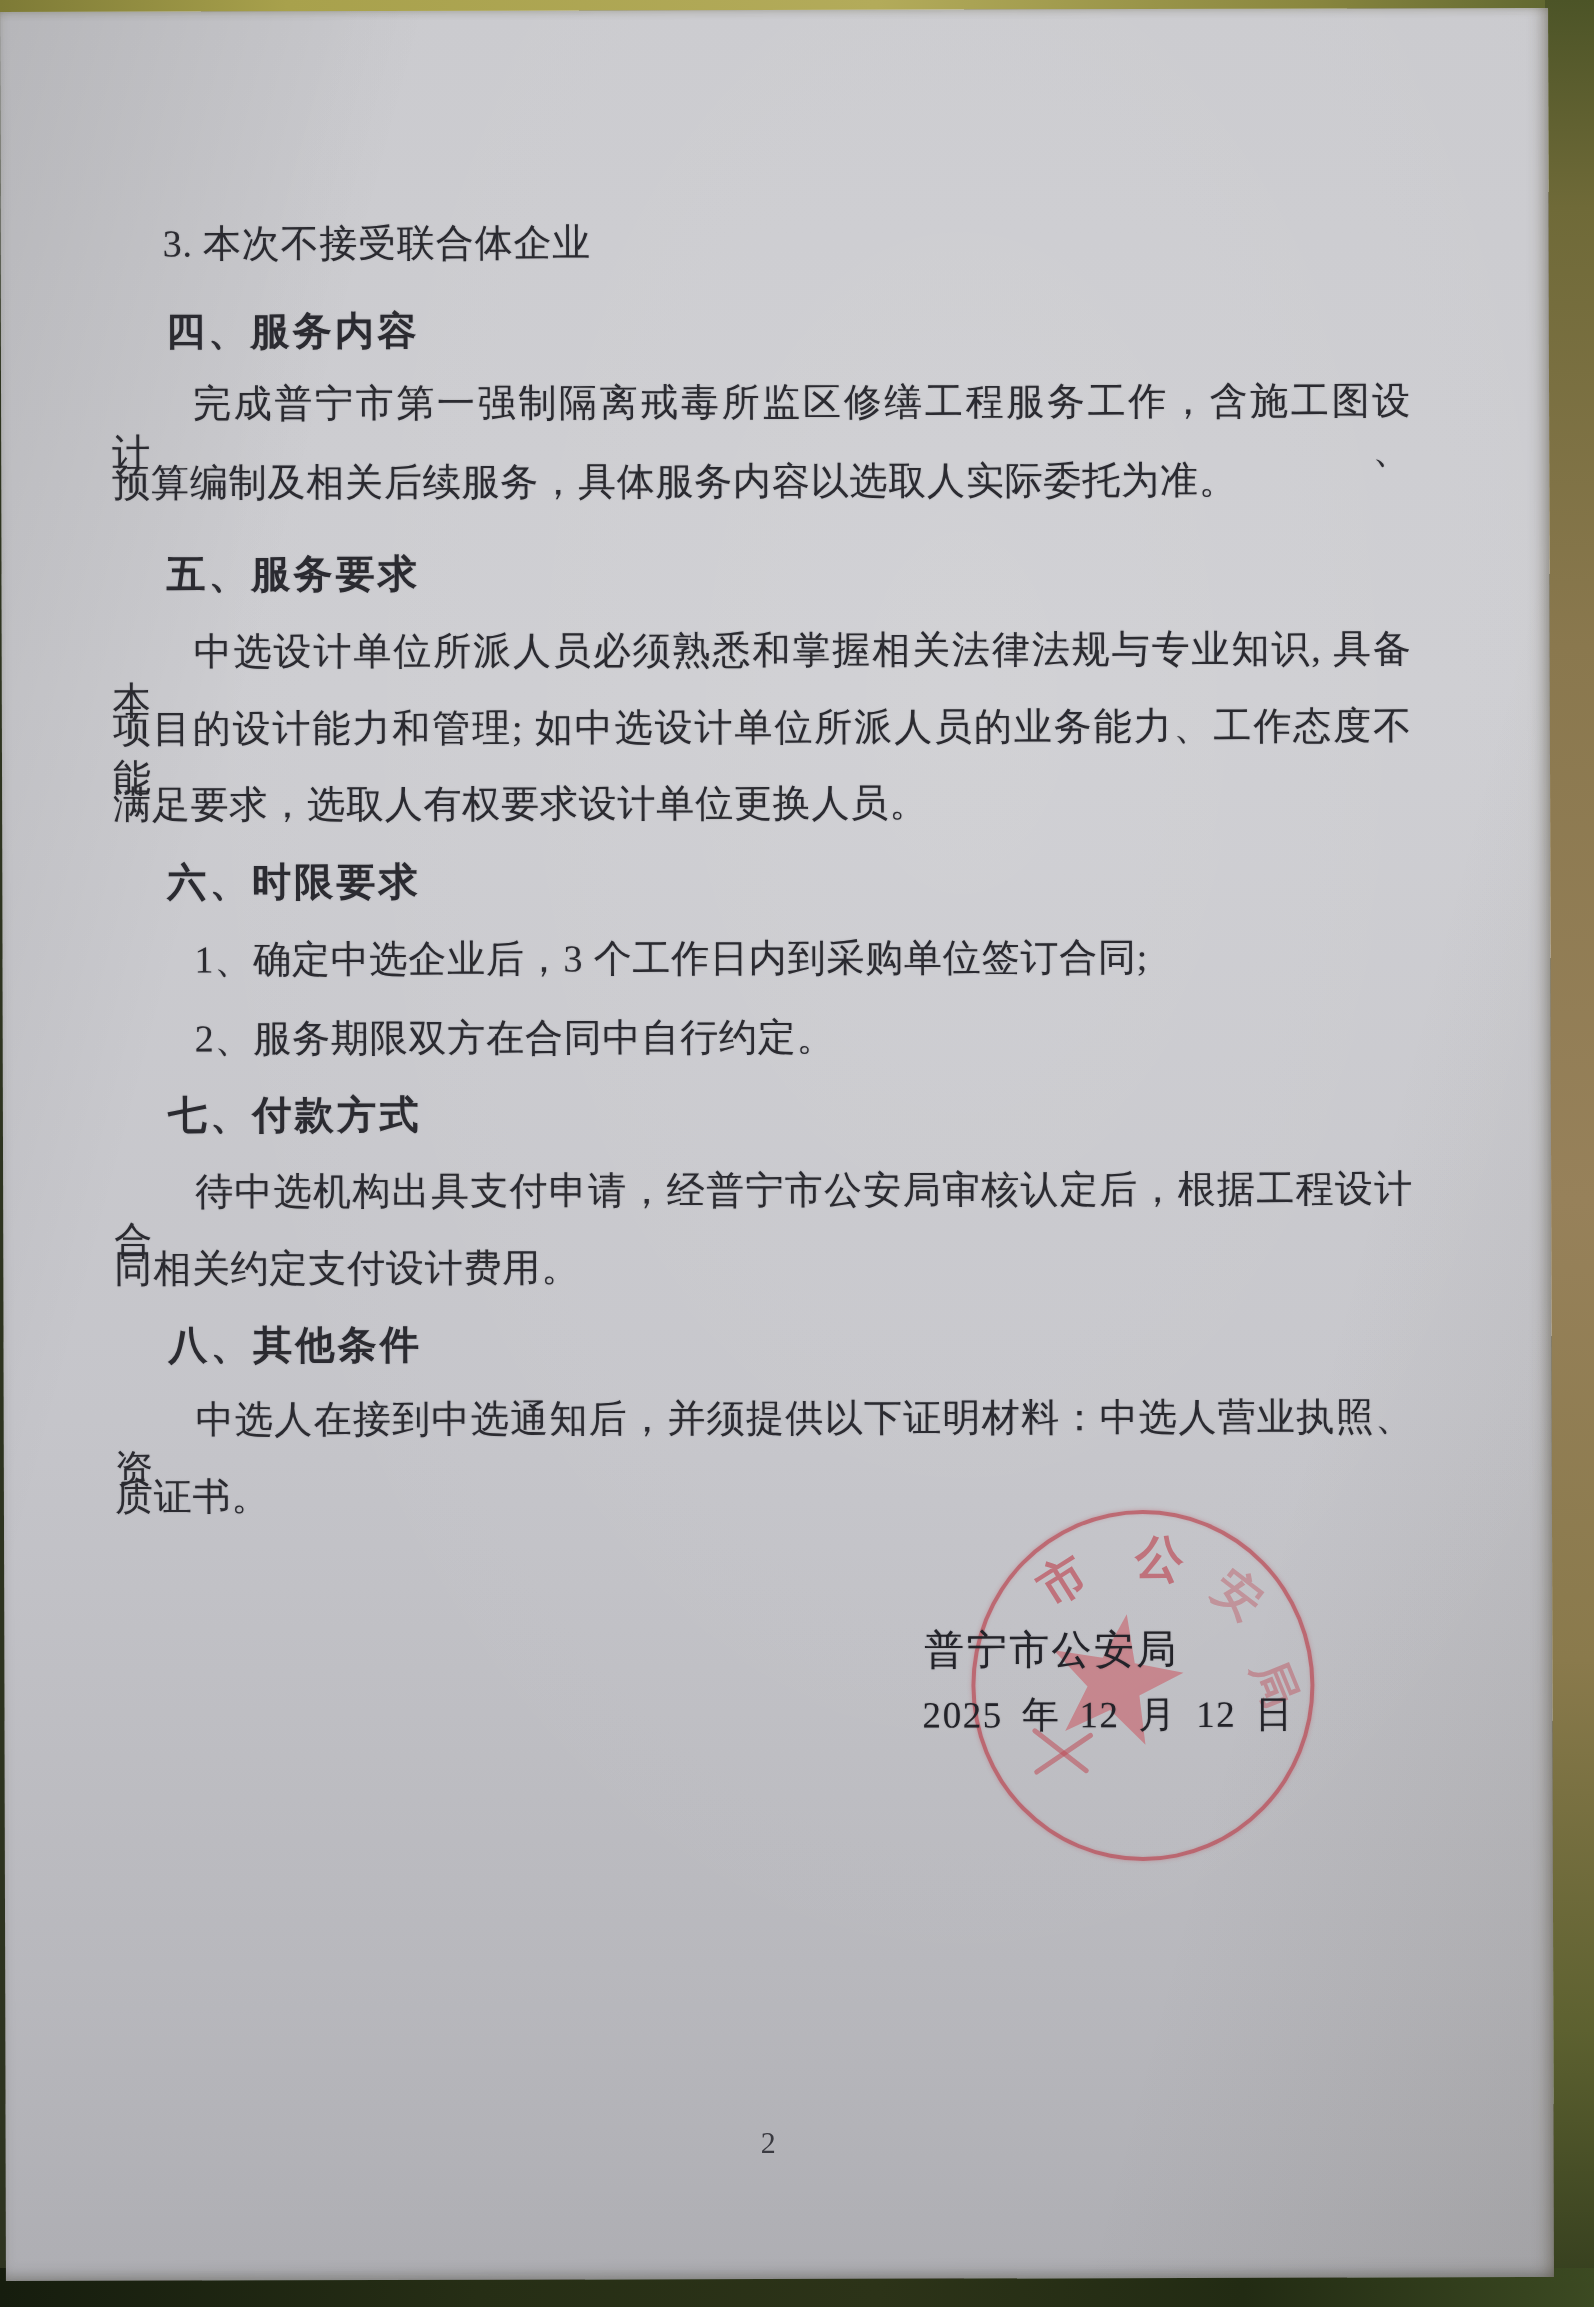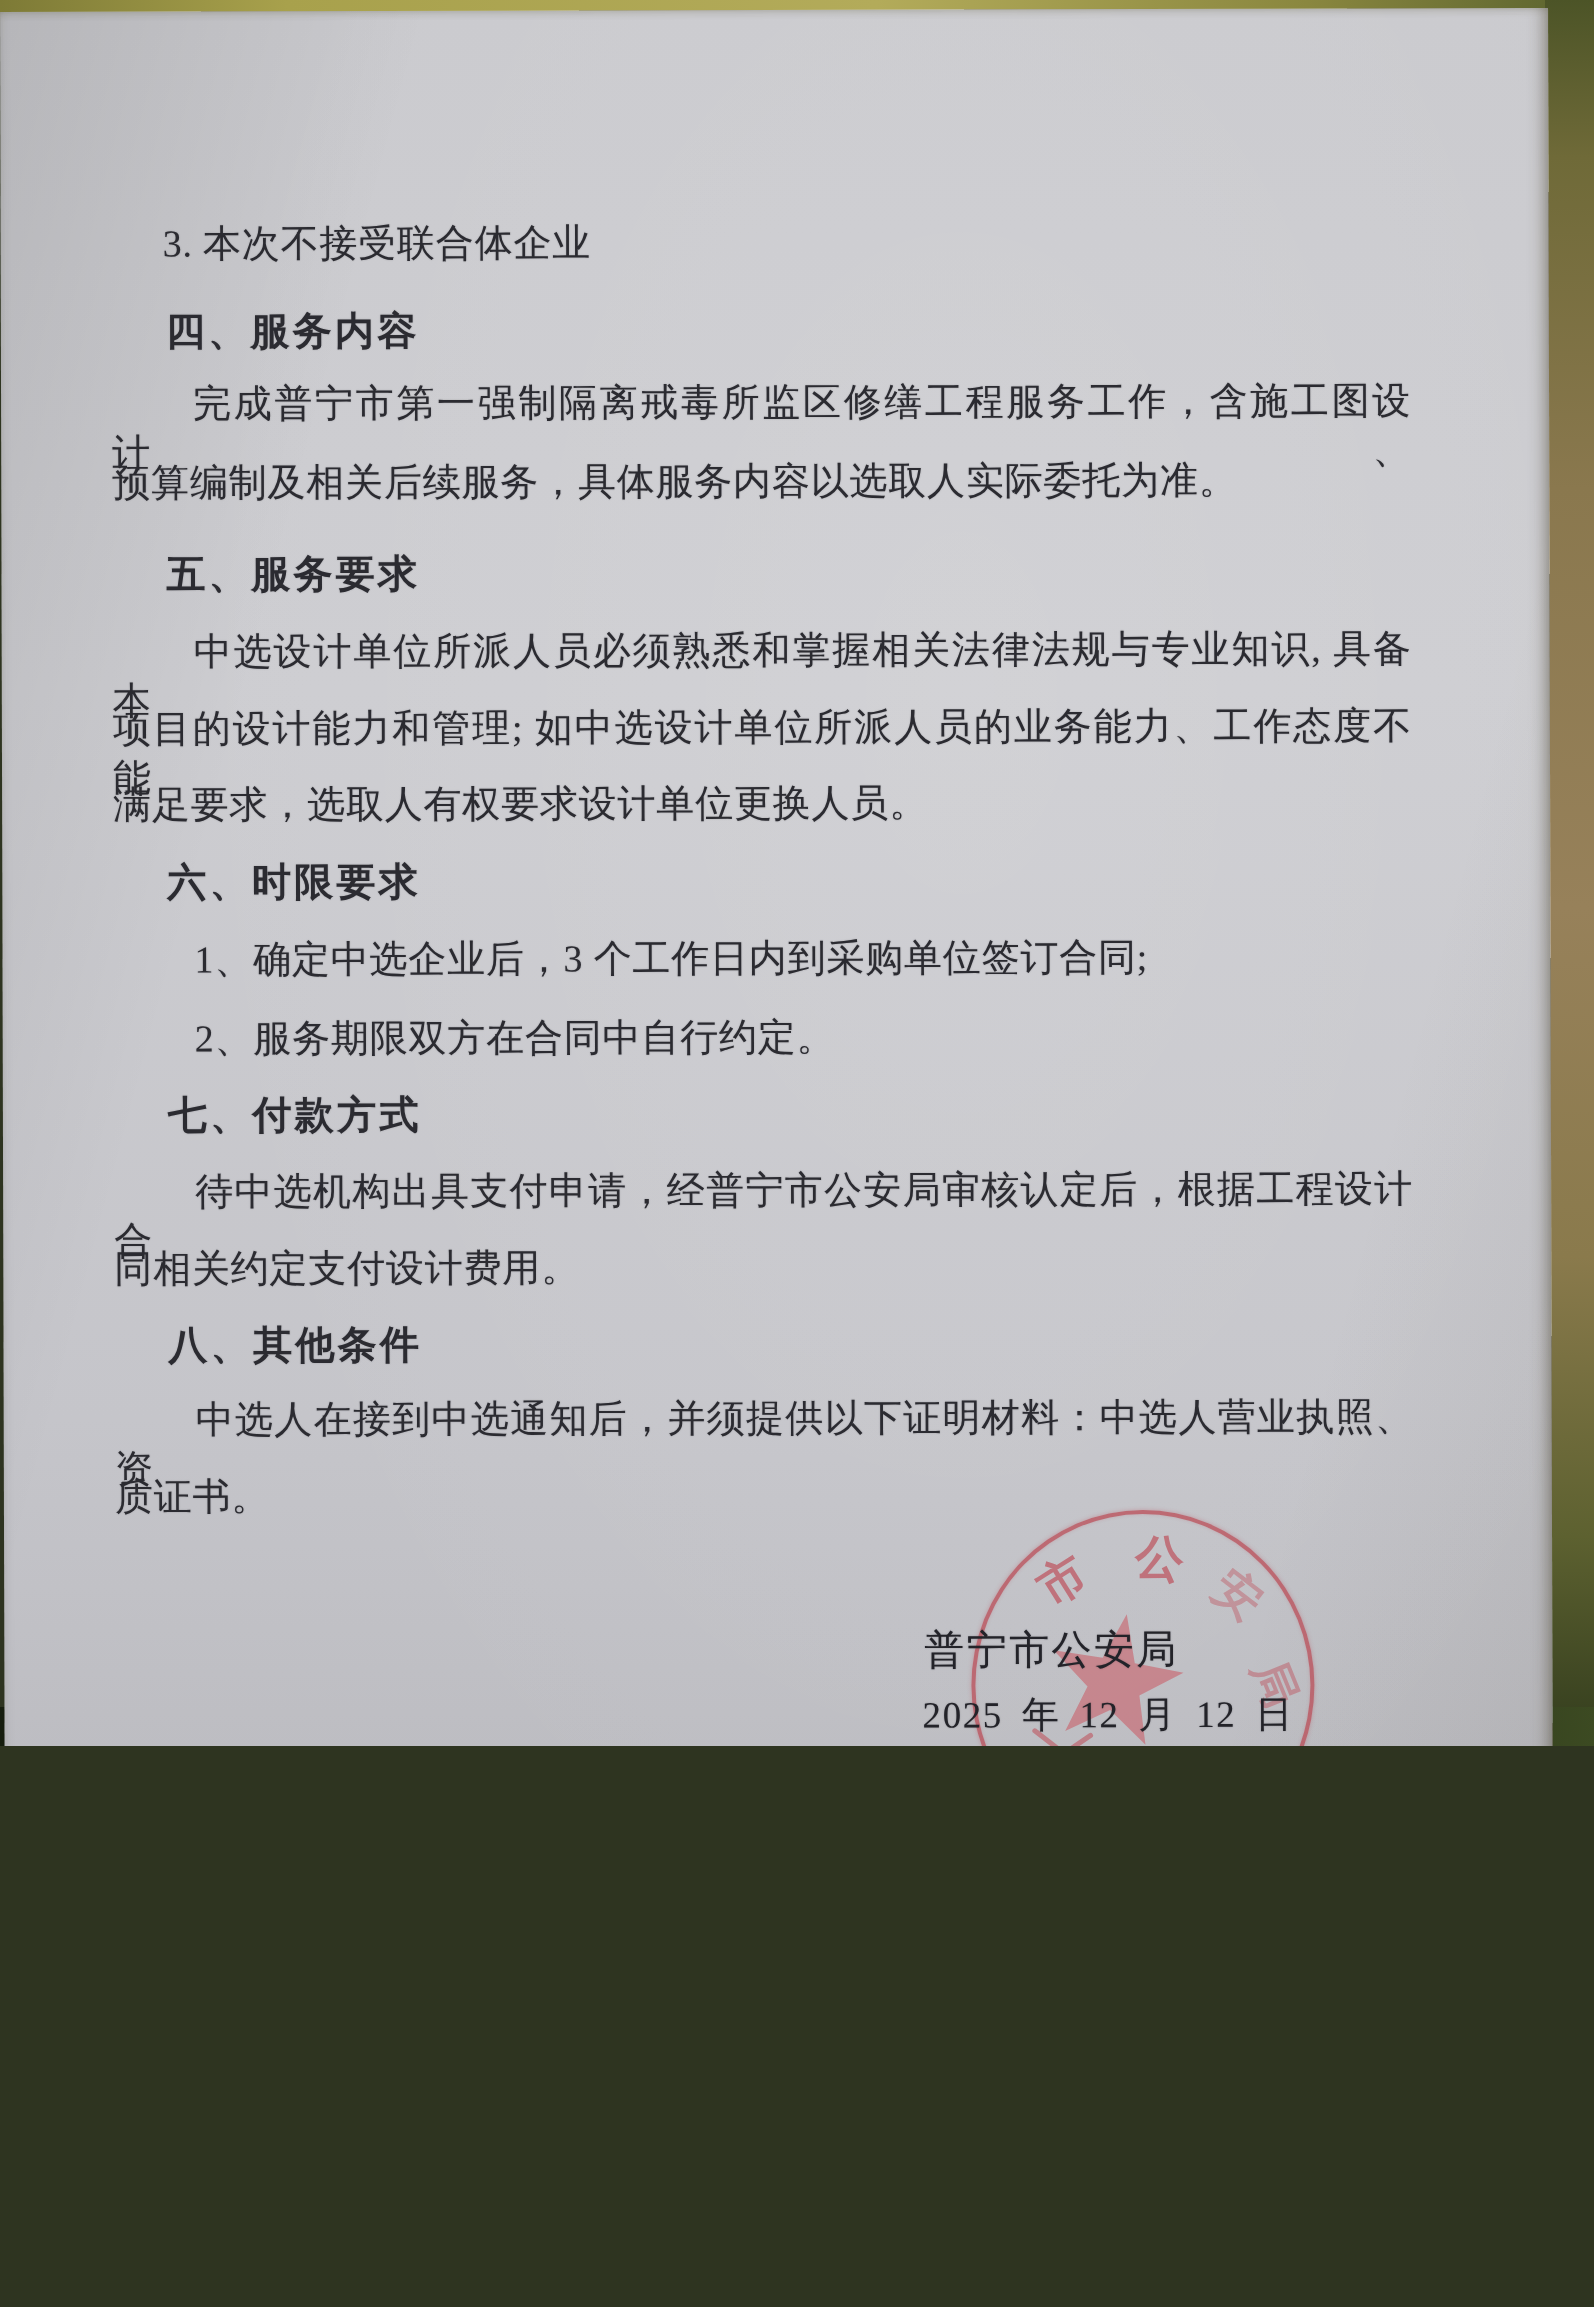--- a/index.html
+++ b/index.html
@@ -1,17 +1,17 @@
 <!DOCTYPE html>
 <html style="font-size:13px"><head>
 <meta charset="utf-8">
 <style>
   html,body{margin:0;padding:0;background:#2e3420;}
   #photo{
-    position:relative;width:1594px;height:1746px;overflow:hidden;
+    position:relative;width:1594px;height:2307px;overflow:hidden;
     font-family:"Liberation Serif","DejaVu Serif",serif;
   }
   
   .bg-top{position:absolute;top:0;left:0;width:100%;height:18px;z-index:0;
     background:linear-gradient(90deg,#7d7a36 0%,#a8a14c 18%,#b3ab5a 55%,#8a873f 82%,#59622e 100%);}
   .bg-right{position:absolute;top:0;right:0;width:49px;height:100%;z-index:0;
     background:linear-gradient(180deg,#4c5427 0%,#6f6a38 9%,#8a784e 28%,#97815a 52%,#8a7a4c 72%,#5d6130 88%,#323c1d 100%);}
   .bg-bottom{position:absolute;bottom:0;left:0;width:100%;height:39px;z-index:0;
     background:linear-gradient(90deg,#161d0e 0%,#262e15 30%,#2c3318 55%,#222b13 78%,#3c4a22 100%);}
   

